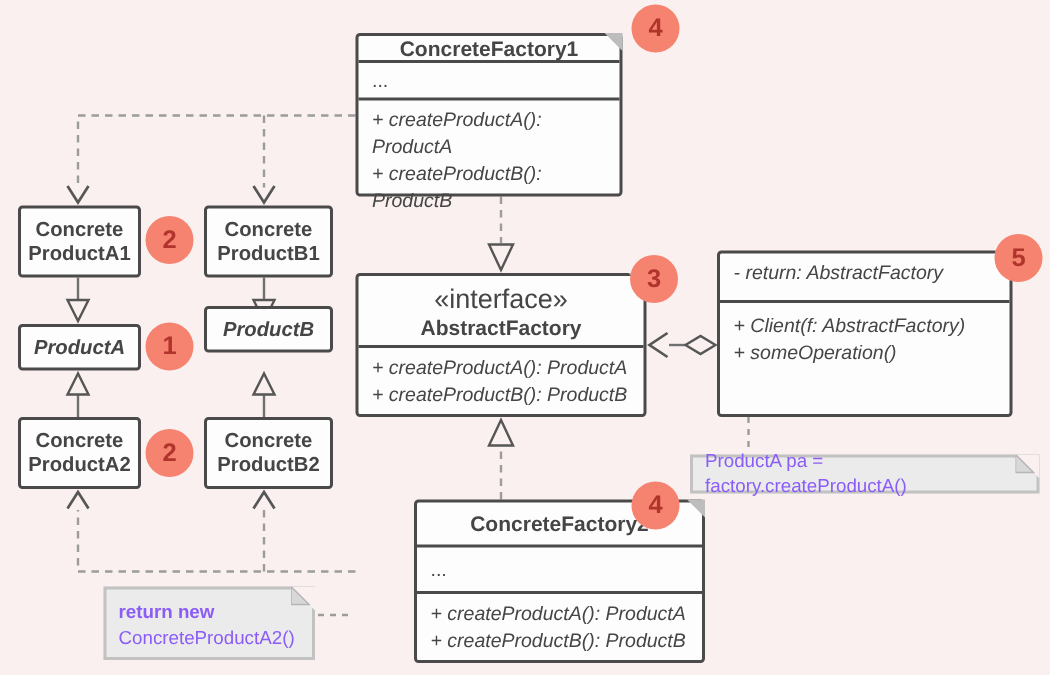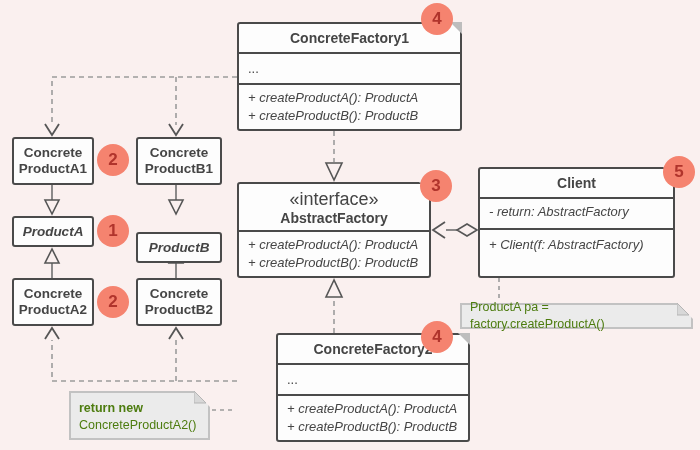--- a/index.html
+++ b/index.html
@@ -19,21 +19,21 @@
            font-size:13.5px;line-height:16px;}
   .italic{font-style:italic;}
 
   .badge{position:absolute;width:32px;height:32px;border-radius:50%;background:#f5836f;
          color:#b0342c;font-weight:bold;font-size:17px;display:flex;align-items:center;
          justify-content:center;z-index:5;}
   .fold{position:absolute;width:0;height:0;border-top:12px solid #bdbdbd;
         border-left:12px solid transparent;top:-2px;right:-2px;z-index:3;}
 
   .note{position:absolute;box-sizing:border-box;background:#ebebeb;border:2px solid #c2c2c2;
-        color:#4d7c0f;font-size:12.5px;line-height:17px;z-index:2;padding:4px 8px;}
+        color:#8b5cf6;font-size:12.5px;line-height:17px;z-index:2;padding:4px 8px;}
   .note-fold{position:absolute;top:-2px;right:-2px;z-index:3;}
 </style>
 </head>
 <body>
 
 <div id="stage">
 
   <svg id="connectors" width="700" height="450">
 
     <g stroke="#9c9c9c" stroke-width="1.6" fill="none" stroke-dasharray="5 4">
@@ -85,21 +85,21 @@
     <g>
       <path d="M457,230 H446" stroke="#707070" stroke-width="1.6" fill="none"></path>
       <path d="M445,222 L433,230 L445,238" stroke="#565656" stroke-width="1.8" fill="none"></path>
       <polygon points="477,230 467,224 457,230 467,236" fill="#faf0ef" stroke="#565656" stroke-width="1.6"></polygon>
     </g>
 
     <path d="M499,278 V301" stroke="#9c9c9c" stroke-width="1.6" fill="none" stroke-dasharray="4 4"></path>
     <path d="M212,410 H235" stroke="#9c9c9c" stroke-width="1.6" fill="none" stroke-dasharray="4 4"></path>
   </svg>
 
-  <div class="box" style="left:237px;top:22px;width:225px;height:109px;">
+  <div class="box" style="left:237px;top:22px;width:178px;height:109px;">
     <div class="fold"></div>
     <div class="sec title" style="height:29px;">ConcreteFactory1</div>
     <div class="sec ellipsis" style="height:32px;">...</div>
     <div class="sec members" style="flex:1;">
       <div>+ createProductA(): ProductA</div>
       <div>+ createProductB(): ProductB</div>
     </div>
   </div>
   <div class="badge" style="left:421px;top:3px;">4</div>
 
@@ -122,44 +122,44 @@
     <div class="sec ellipsis" style="height:32px;">...</div>
     <div class="sec members" style="flex:1;">
       <div>+ createProductA(): ProductA</div>
       <div>+ createProductB(): ProductB</div>
     </div>
   </div>
   <div class="badge" style="left:421px;top:321px;">4</div>
 
   <div class="box" style="left:478px;top:167px;width:197px;height:111px;">
     <div class="fold"></div>
-    <div class="sec title" style="height:28px;">Client</div>
     <div class="sec members" style="height:31px;">
       <div>- return: AbstractFactory</div>
     </div>
     <div class="sec members" style="flex:1;padding-top:6px;">
       <div>+ Client(f: AbstractFactory)</div>
+      <div>+ someOperation()</div>
     </div>
   </div>
   <div class="badge" style="left:663px;top:156px;">5</div>
 
   <div class="box prodbox" style="left:12px;top:137px;width:82px;height:48px;">
     <span>Concrete</span>
     <span>ProductA1</span>
   </div>
   <div class="box prodbox" style="left:136px;top:137px;width:86px;height:48px;">
     <span>Concrete</span>
     <span>ProductB1</span>
   </div>
   <div class="badge" style="left:97px;top:144px;">2</div>
 
   <div class="box prodbox italic" style="left:12px;top:216px;width:82px;height:31px;">
     <span>ProductA</span>
   </div>
-  <div class="box prodbox italic" style="left:136px;top:232px;width:86px;height:31px;">
+  <div class="box prodbox italic" style="left:136px;top:204px;width:86px;height:31px;">
     <span>ProductB</span>
   </div>
   <div class="badge" style="left:97px;top:215px;">1</div>
 
   <div class="box prodbox" style="left:12px;top:278px;width:82px;height:48px;">
     <span>Concrete</span>
     <span>ProductA2</span>
   </div>
   <div class="box prodbox" style="left:136px;top:278px;width:86px;height:48px;">
     <span>Concrete</span>

